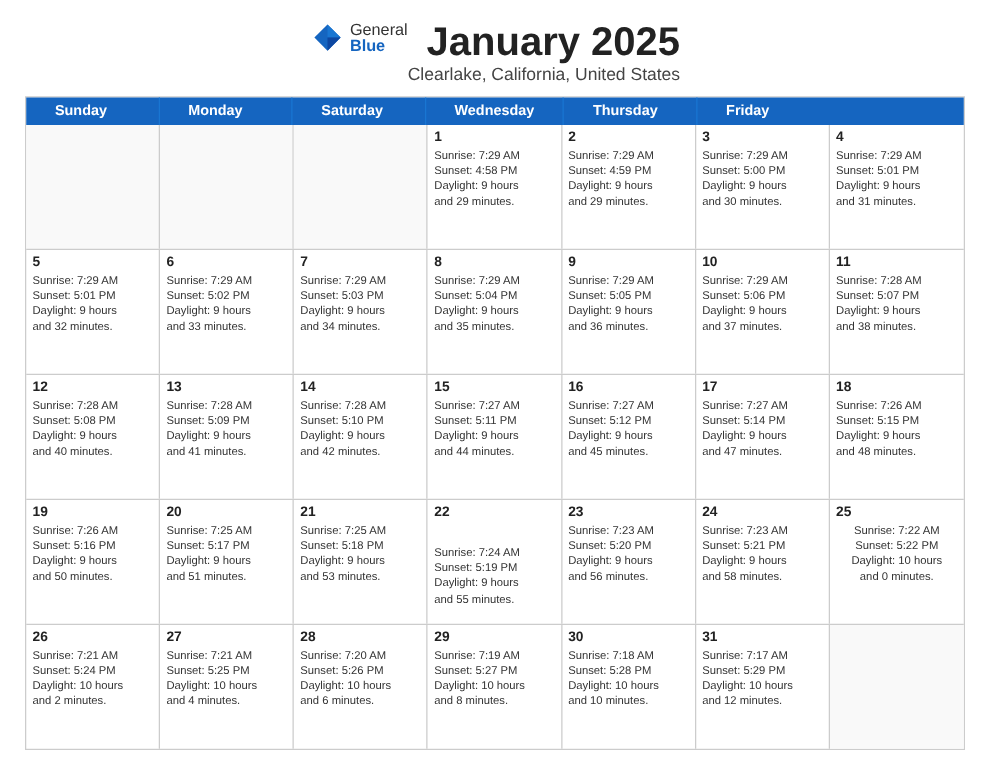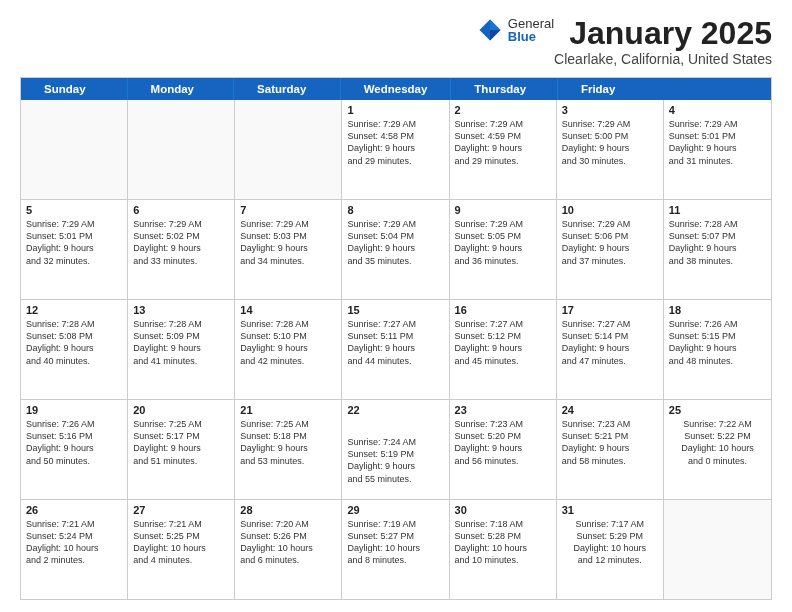--- a/index.html
+++ b/index.html
@@ -12,21 +12,21 @@
     }
     .page {
       width: 792px;
       height: 612px;
       padding: 16px 20px 12px 20px;
       display: flex;
       flex-direction: column;
     }
     .header {
       display: flex;
-      justify-content: flex-end;
+      justify-content: center;
       align-items: flex-start;
       margin-bottom: 10px;
     }
     .logo {
       display: flex;
       align-items: center;
       gap: 4px;
     }
     .logo-text {
       display: flex;
@@ -363,21 +363,21 @@
           </div>
           <div class="cal-cell">
             <div class="day-num">30</div>
             <div class="cell-text" style="white-space: pre-line;">Sunrise: 7:18 AM
 Sunset: 5:28 PM
 Daylight: 10 hours
 and 10 minutes.</div>
           </div>
           <div class="cal-cell">
             <div class="day-num">31</div>
-            <div class="cell-text" style="white-space: pre-line; text-align: center;">Sunrise: 7:17 AM
+            <div class="cell-text" style="white-space: pre-line;">Sunrise: 7:17 AM
 Sunset: 5:29 PM
 Daylight: 10 hours
 and 12 minutes.</div>
           </div>
           <div class="cal-cell empty"></div>
         </div>
       </div>
   </div>
 </div>
 

